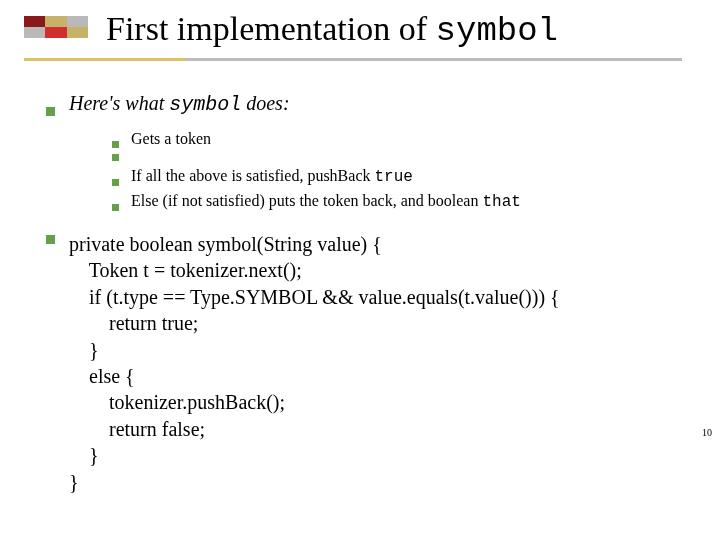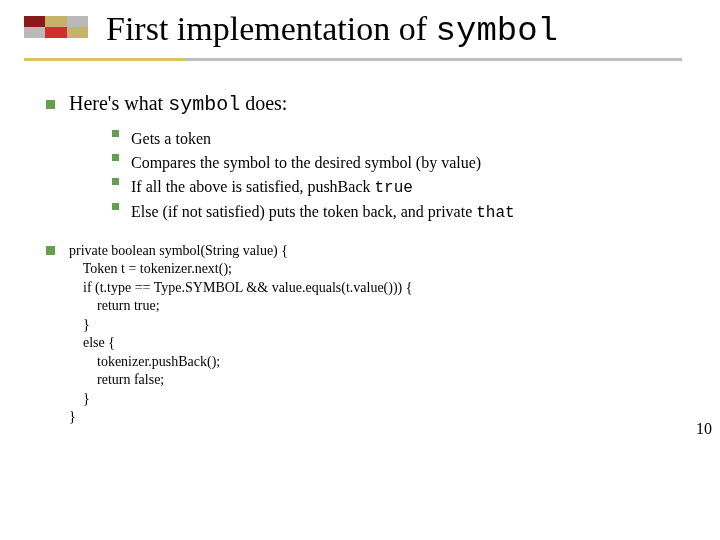--- a/index.html
+++ b/index.html
@@ -11,32 +11,32 @@
   .c-darkred { background: #8a1a1a; }
   .c-tan     { background: #c7b26a; }
   .c-grey    { background: #b9b9b9; }
   .c-red     { background: #d12f2f; }
   .title { position: absolute; left: 106px; top: 10px; font-size: 34px; line-height: 1.1; }
   .title .mono { font-family: "Courier New", Courier, monospace; font-size: 34px; }
   .title-underline { position: absolute; left: 24px; right: 38px; top: 58px; height: 3px; display: flex; }
   .tu-yellow { width: 162px; background: #d9c36a; }
   .tu-grey   { flex: 1; background: #bdbdbd; }
   .body { position: absolute; left: 40px; right: 40px; top: 92px; font-size: 17px; }
-  .row1 { display: flex; align-items: center; gap: 14px; margin-left: 6px; }
+  .row1 { display: flex; align-items: flex-end; gap: 14px; margin-left: 6px; font-style: italic; }
   .bullet-lg { width: 9px; height: 9px; background: #67a04a; flex: 0 0 auto; }
   .row1 .txt { font-size: 20px; }
   .row1 .mono { font-family: "Courier New", Courier, monospace; font-size: 20px; }
   .sublist { margin-top: 14px; margin-left: 72px; }
-  .subrow { display: flex; align-items: flex-start; gap: 12px; margin-bottom: 6px; font-size: 16px; }
+  .subrow { display: flex; align-items: flex-end; gap: 12px; margin-bottom: 6px; font-size: 16px; }
   .bullet-sm { width: 7px; height: 7px; background: #67a04a; flex: 0 0 auto; }
   .subrow .mono { font-family: "Courier New", Courier, monospace; margin-top: 40px; }
   .codeblock { margin-top: 20px; display: flex; gap: 14px; margin-left: 6px; }
   .code-bullet-wrap { padding-top: 4px; }
-  .code { font-family: "Comic Sans MS", "Comic Sans", cursive; font-size: 14px; line-height: 1.32; color: #000; white-space: pre; font-weight: 500; }
-  .pagenum { position: absolute; right: 8px; bottom: 6px; font-size: 16px; color: #000; font-family: "Times New Roman", serif; }
+  .code { font-family: "Comic Sans MS", "Comic Sans", cursive; font-size: 20px; line-height: 1.32; color: #000; white-space: pre; font-weight: 500; }
+  .pagenum { position: absolute; right: 8px; bottom: 6px; font-size: 10px; color: #000; font-family: "Times New Roman", serif; }
 </style>
 </head>
 <body>
 
 <div class="slide">
 
   <div class="accent-bar">
     <div class="accent-row">
       <div class="accent-cell c-darkred"></div>
       <div class="accent-cell c-tan"></div>
@@ -67,32 +67,31 @@
       </div>
     </div>
 
     <div class="sublist">
       <div class="subrow">
         <div class="bullet-sm"></div>
         <div>Gets a token</div>
       </div>
       <div class="subrow">
         <div class="bullet-sm"></div>
-        <div>Compares the symbol to the desired symbol (by value)</div>
       </div>
       <div class="subrow">
         <div class="bullet-sm"></div>
         <div>
           <span>If all the above is satisfied, pushBack </span><span class="mono">true</span>
         </div>
       </div>
       <div class="subrow">
         <div class="bullet-sm"></div>
         <div>
-          <span>Else (if not satisfied) puts the token back, and private </span><span class="mono">that</span>
+          <span>Else (if not satisfied) puts the token back, and boolean </span><span class="mono">that</span>
         </div>
       </div>
     </div>
 
     <div class="codeblock">
       <div class="code-bullet-wrap">
           <div class="bullet-lg"></div>
         </div>
       <div class="code">private boolean symbol(String value) {
     Token t = tokenizer.next();

